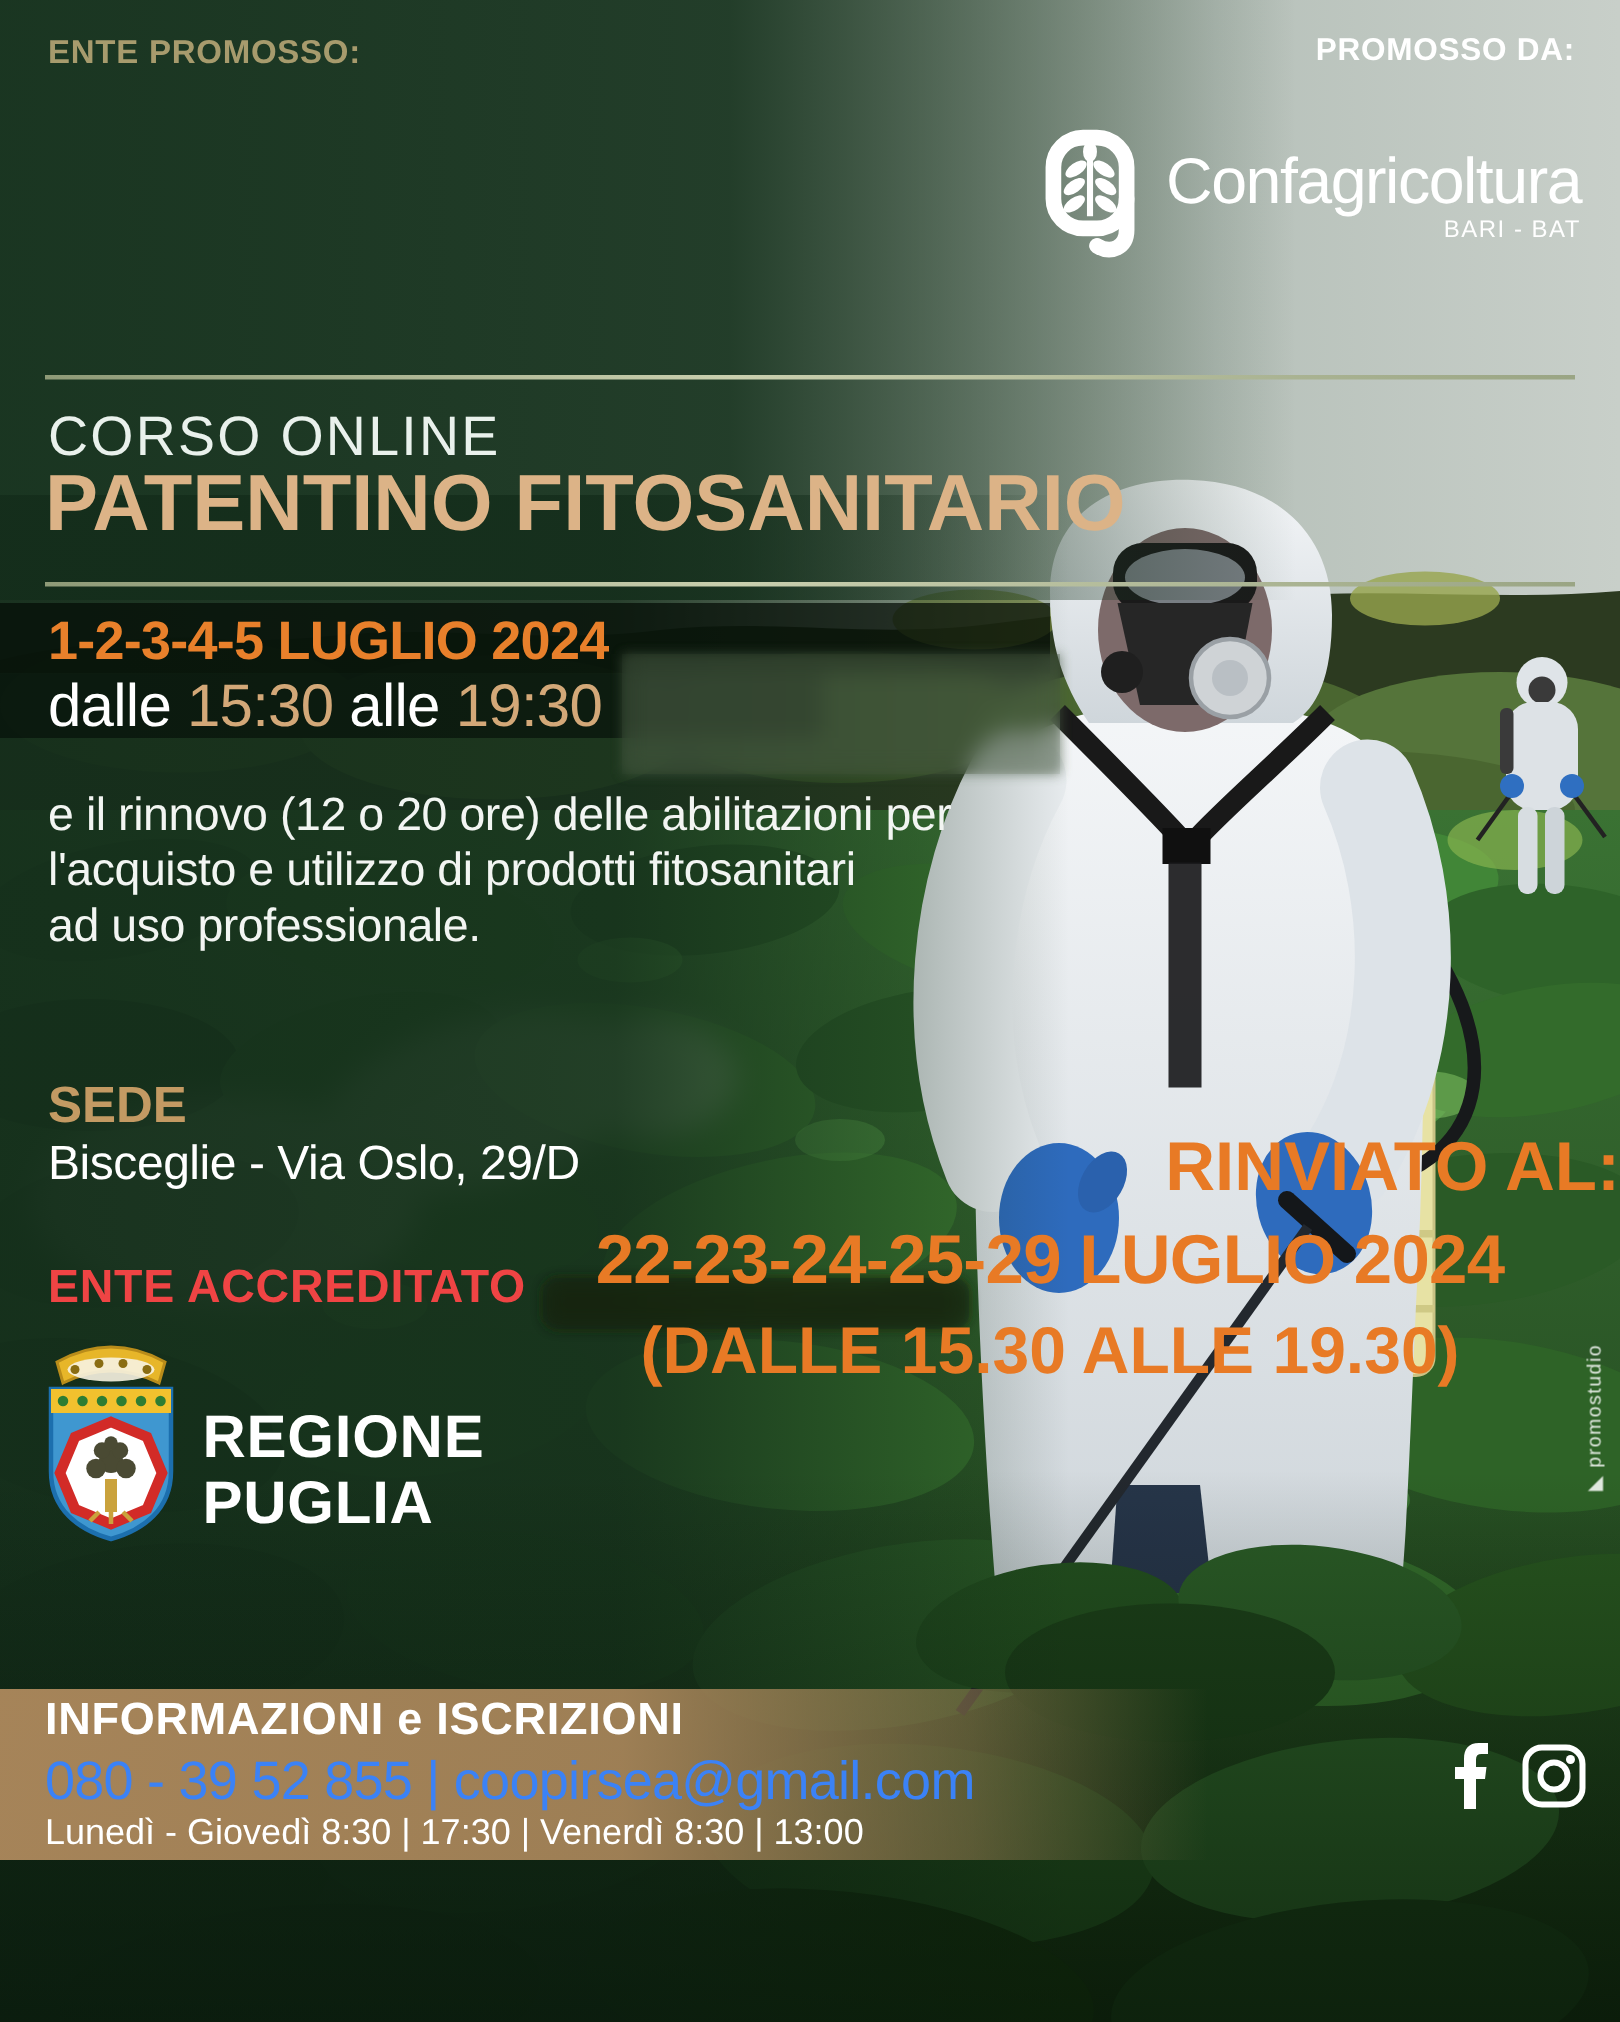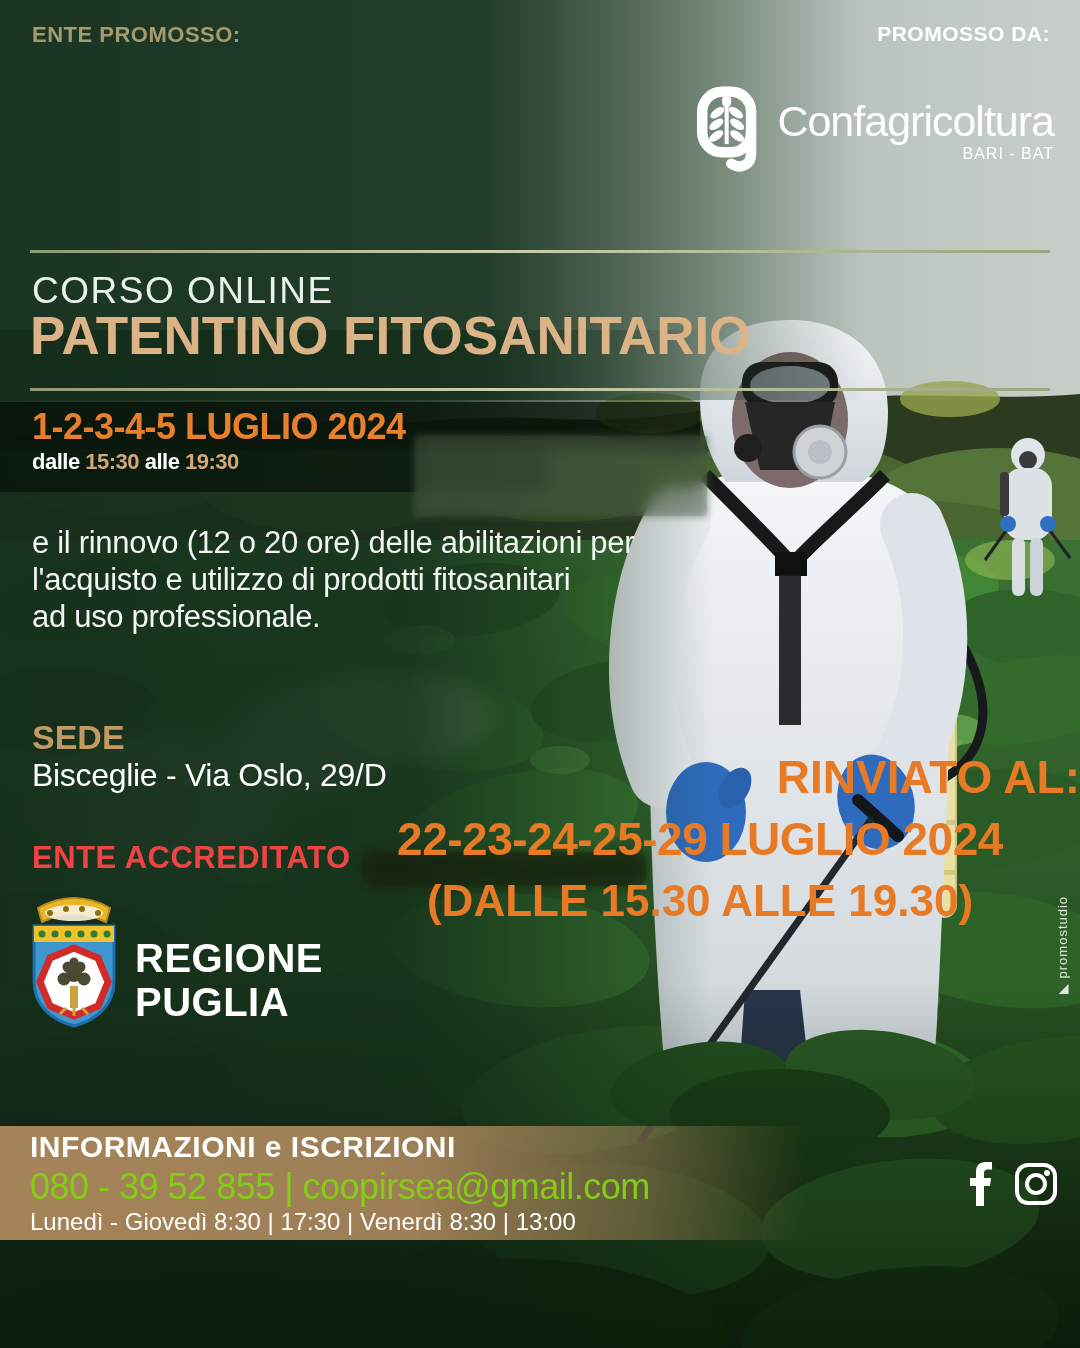--- a/index.html
+++ b/index.html
@@ -23,36 +23,36 @@
   .irsea-tagline{position:absolute;left:0;top:130px;color:#1F78BE;
                  font-family:"DejaVu Serif",serif;font-size:18px;letter-spacing:3.2px;z-index:2;}
   .confagri{right:26px;top:86px;display:flex;align-items:flex-start;}
   .confagri-name{color:#fff;font-size:43px;letter-spacing:-1px;line-height:1;margin-top:14px;}
   .confagri-sub{color:#fff;font-size:16px;letter-spacing:1px;text-align:right;margin-top:2px;}
   .divider{left:30px;width:1020px;height:3px;
            background:linear-gradient(90deg,#8e9a77,#c9cfae 45%,#9aa584);}
   .kicker{left:32px;top:270px;color:#E9F1EC;font-size:37px;letter-spacing:1.5px;}
   .title{left:30px;top:305px;color:#DCB387;font-size:53px;font-weight:bold;letter-spacing:0;}
   .dates{left:32px;top:406px;color:#E8802B;font-size:36px;font-weight:bold;letter-spacing:-.5px;}
-  .timeline{left:32px;top:449px;font-size:22px;font-weight:bold;letter-spacing:-.5px;color:#fff;}
+  .timeline{left:32px;top:449px;font-size:40px;font-weight:normal;letter-spacing:-.5px;color:#fff;}
   .timeline .tan{color:#D3A878;}
   .para{left:32px;top:524px;color:#F2F5F2;font-size:31px;line-height:37px;letter-spacing:-.3px;}
   .sede-label{left:32px;top:718px;color:#C39A63;font-size:34px;font-weight:bold;}
   .sede-value{left:32px;top:757px;color:#fff;font-size:32px;letter-spacing:-.3px;}
   .accred-label{left:32px;top:840px;color:#ef4444;font-size:31px;font-weight:bold;letter-spacing:.5px;}
   .crest{left:24px;top:886px;}
   .regione{left:135px;top:936px;color:#fff;font-size:40px;font-weight:bold;line-height:44px;letter-spacing:.5px;}
   .rinviato{left:320px;width:760px;text-align:center;color:#E87A25;font-weight:bold;}
   .rinv1{top:750px;font-size:46px;text-align:right;}
   .rinv2{top:812px;font-size:46px;letter-spacing:-.5px;}
   .rinv3{top:876px;font-size:44px;}
   .footer-band{left:0;top:1126px;width:830px;height:114px;z-index:1;position:absolute;
      background:linear-gradient(90deg,rgba(177,139,94,.93) 0%,rgba(177,139,94,.88) 50%,rgba(177,139,94,.45) 78%,rgba(177,139,94,0) 97%);}
   .info-title{left:30px;top:1130px;color:#fff;font-size:30px;font-weight:bold;letter-spacing:.5px;}
-  .contact{left:30px;top:1166px;color:#84cc16;font-size:36px;letter-spacing:-.5px;}
+  .contact{left:30px;top:1166px;color:#3b82f6;font-size:36px;letter-spacing:-.5px;}
   .hours{left:30px;top:1208px;color:#fff;font-size:24px;}
   .social{right:22px;top:1162px;display:flex;gap:22px;align-items:center;}
   .watermark{left:995px;top:935px;width:140px;height:20px;transform:rotate(-90deg);
              color:rgba(255,255,255,.85);font-size:13px;letter-spacing:1px;text-align:center;}
 </style>
 </head>
 <body>
 
 <div id="poster">
 

